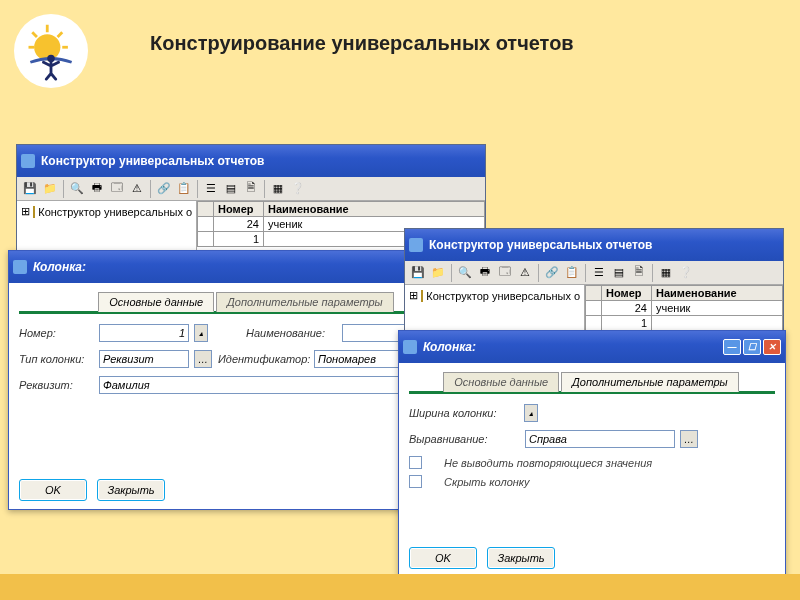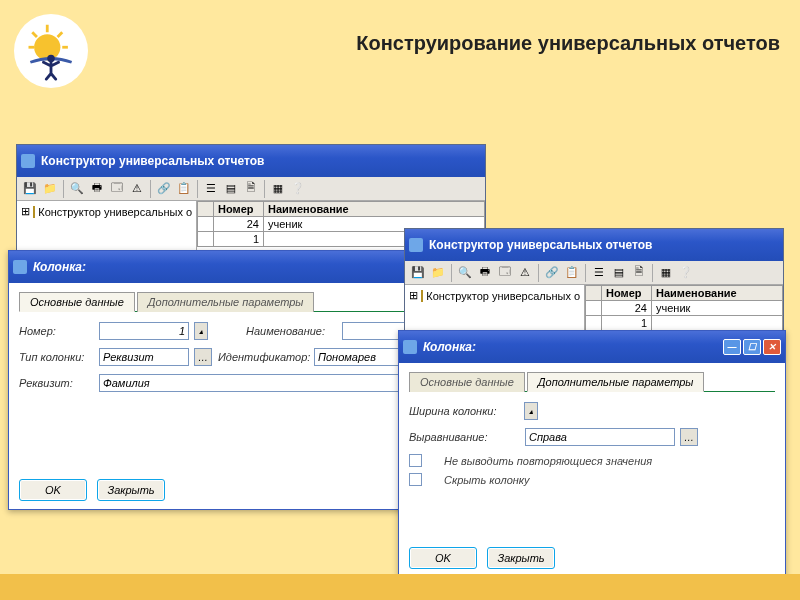--- a/index.html
+++ b/index.html
@@ -19,21 +19,21 @@
     top: 14px; left: 14px;
     width: 74px; height: 74px;
     border-radius: 50%;
     background: #fff;
     display: flex; align-items: center; justify-content: center;
   }
   .logo svg { width: 60px; height: 60px; }
   .slide-title {
     position: absolute;
     top: 32px; left: 150px; right: 20px;
-    text-align: right;
+    text-align: left;
     font-size: 20px;
     font-weight: bold;
     color: #222;
   }
   
   .app-window {
     position: absolute;
     background: #d6d3ce;
     border: 1px solid #5a6a8a;
   }
@@ -121,22 +121,23 @@
     background: #ffffff;
     border: 1px solid #3a5bbf;
     box-shadow: 0 2px 6px rgba(0,0,0,.3);
     font-style: italic;
   }
   .dialog .body {
     padding: 8px 10px 6px 10px;
   }
   .tabs {
     display: flex;
-    border-bottom: 1px solid #15803d;
+    border-bottom: 3px solid #15803d;
     margin-bottom: 10px;
+    justify-content: center;
   }
   .tab {
     padding: 3px 10px;
     border: 1px solid #999;
     border-bottom: none;
     background: #ece9d8;
     margin-right: 2px;
     position: relative;
     top: 1px;
     font-size: 11px;

